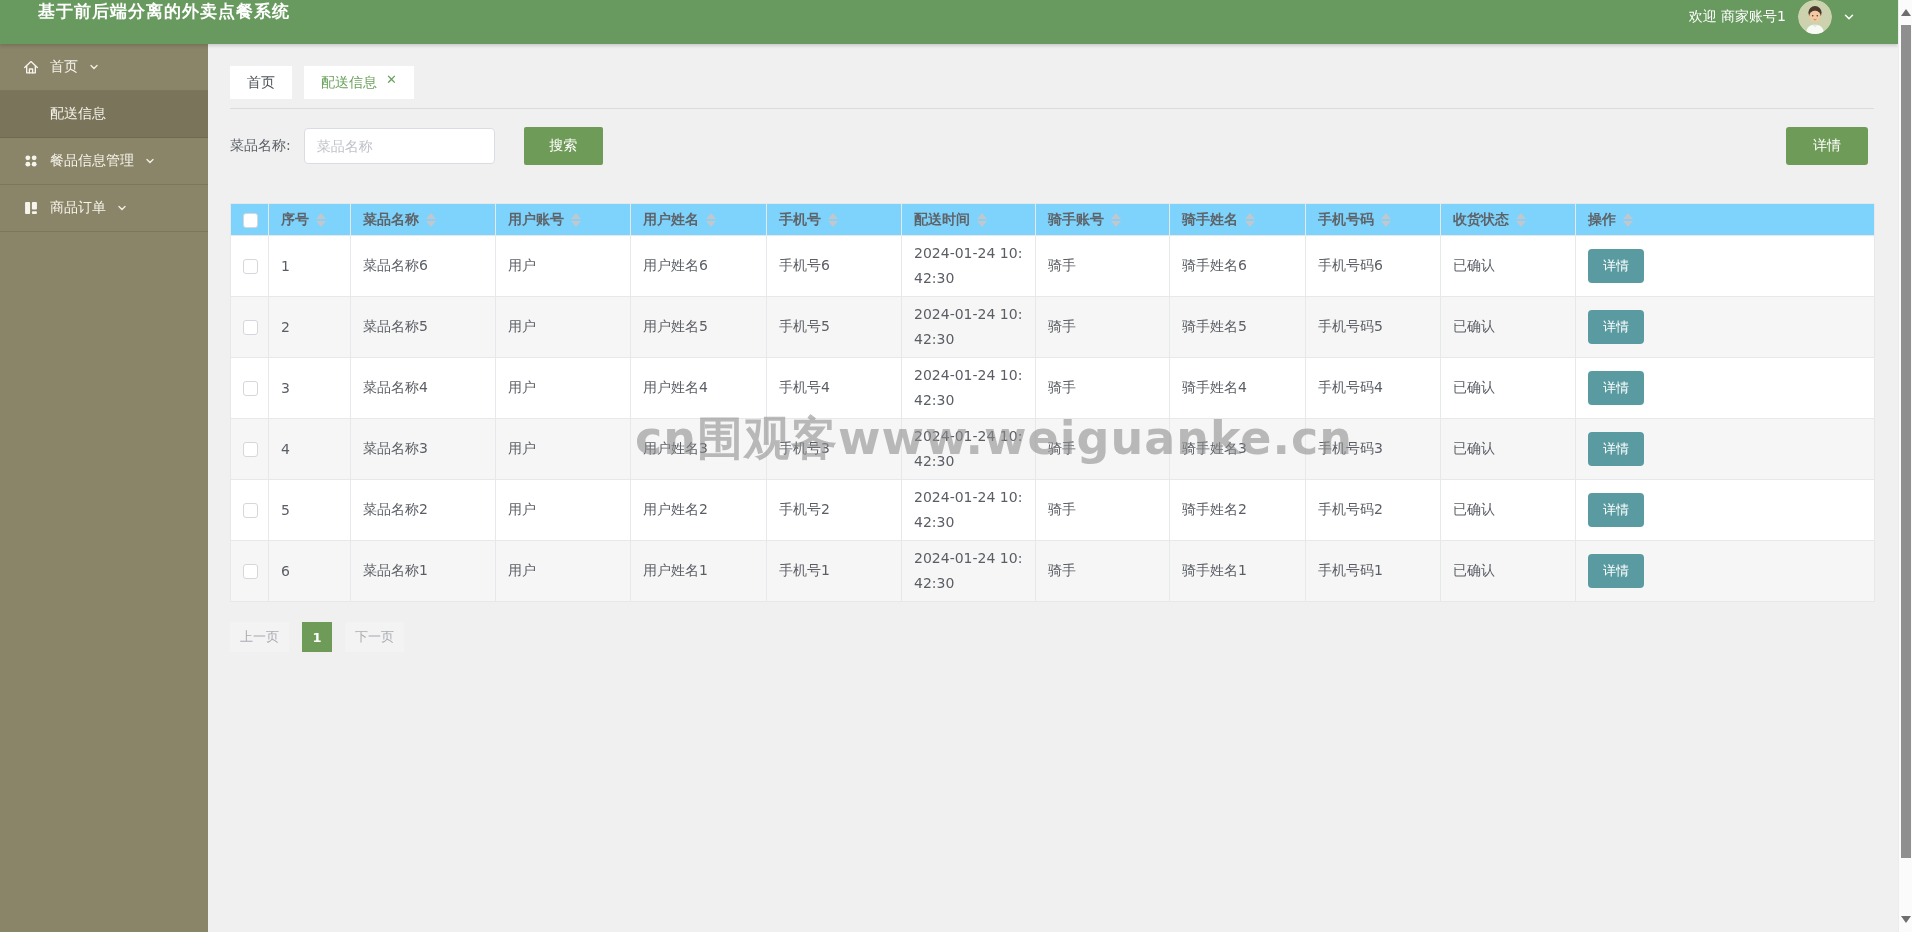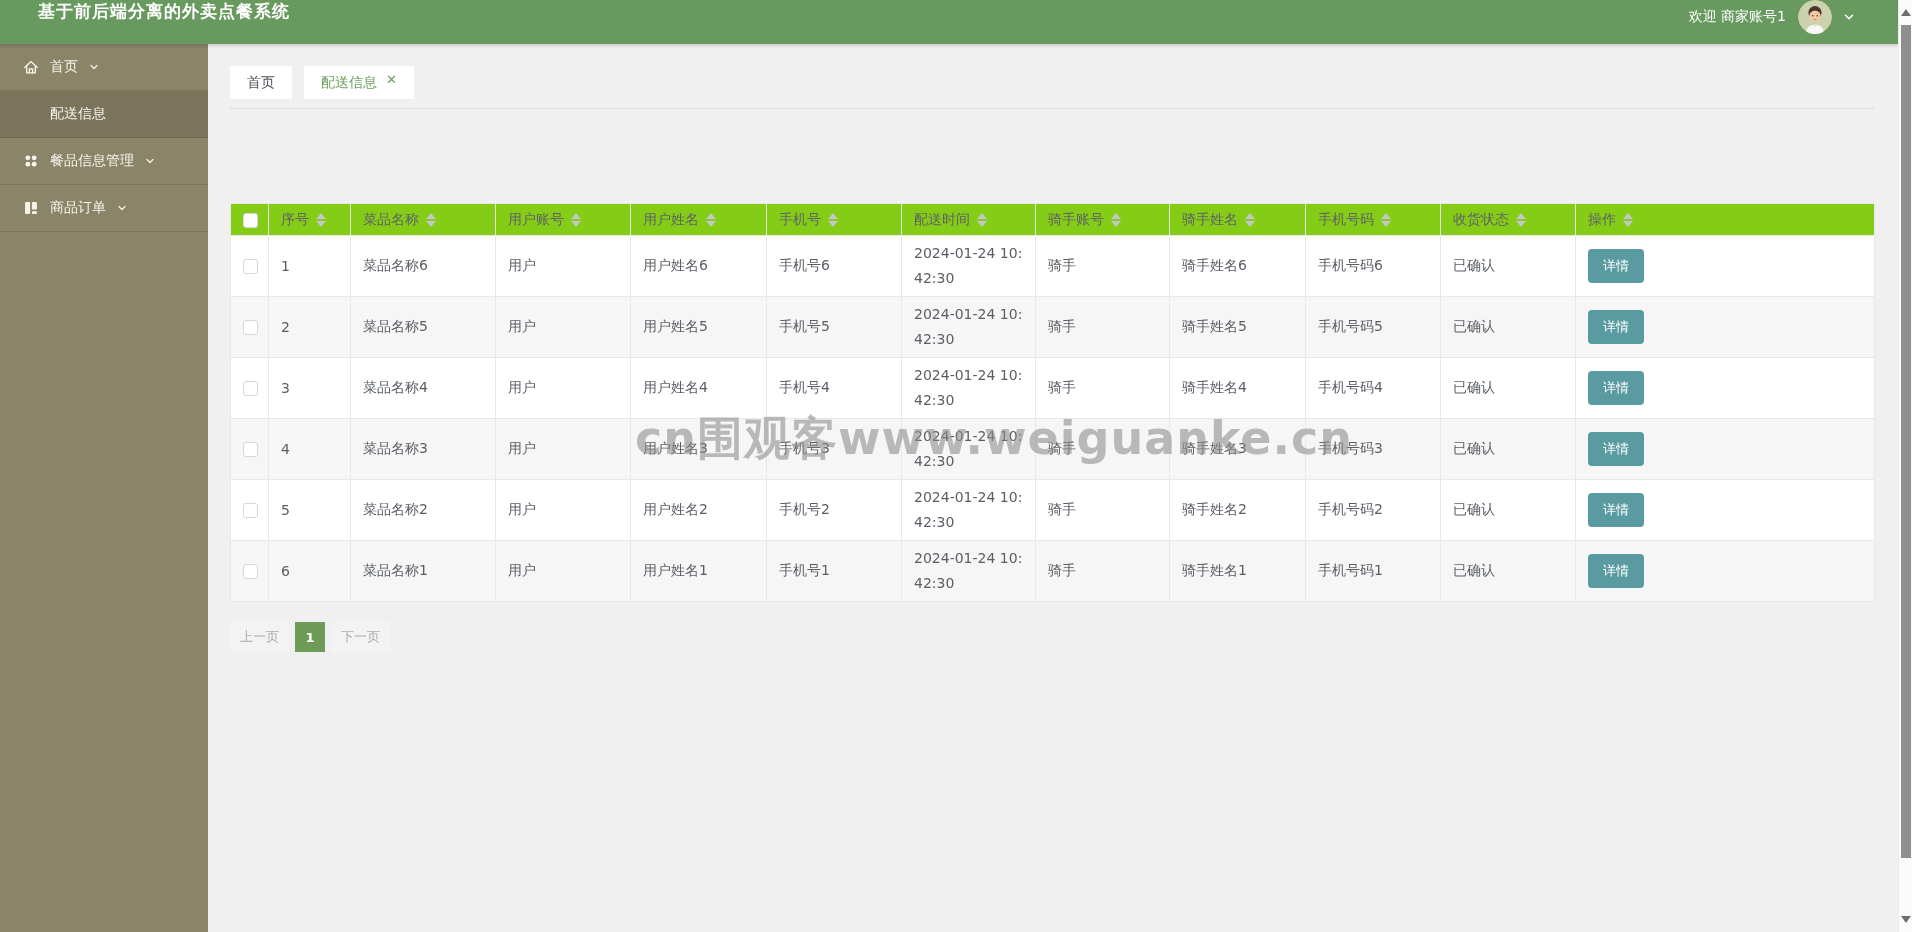--- a/index.html
+++ b/index.html
@@ -43,36 +43,36 @@
   .filter-input::placeholder { color:#bfc3c9; }
   .btn-green { background:#6f9b58; color:#ffffff; border:none; font-size:14px; cursor:pointer;
                font-family:inherit; border-radius:2px; }
   .btn-search { width:79px; height:38px; margin-left:29px; }
   .btn-top-detail { position:absolute; right:0; top:1px; width:82px; height:38px; border-radius:3px; }
 
   
   table.grid { position:absolute; top:159px; left:22px; width:1644px; border-collapse:collapse;
                table-layout:fixed; background:#ffffff; }
   .grid th, .grid td { border:1px solid #e6e8ea; padding:0 12px; text-align:left; overflow:hidden; }
-  .grid th { height:32px; background:#84cc16; color:#5f6368; font-size:14px; font-weight:normal; white-space:nowrap; cursor:pointer; }
+  .grid th { height:32px; background:#7dd3fc; color:#5f6368; font-size:14px; font-weight:bold; white-space:nowrap; cursor:pointer; }
   .grid td { height:61px; color:#5a5e64; font-size:14px; background:#ffffff; }
   .grid tbody tr:nth-child(even) td { background:#f6f6f6; }
   .grid td.break { word-break:break-all; line-height:25px; }
   .th-inner { display:inline-flex; align-items:center; }
   .caret { display:inline-flex; flex-direction:column; margin-left:7px; }
   .caret i { display:block; width:0; height:0; border-left:5px solid transparent; border-right:5px solid transparent; }
   .caret i.up { border-bottom:6px solid #c3c6cb; margin-bottom:2px; }
   .caret i.dn { border-top:6px solid #c3c6cb; }
   .checkbox { display:inline-block; width:15px; height:15px; background:#ffffff; border:1px solid #d4d7dc;
               border-radius:3px; cursor:pointer; vertical-align:middle; }
   .detail-btn { background:#5a9ba1; color:#ffffff; border:none; border-radius:4px; padding:8px 15px;
                 font-size:13px; cursor:pointer; font-family:inherit; }
 
   
-  .pagination { position:absolute; top:578px; left:22px; display:flex; align-items:center; gap:6px; }
+  .pagination { position:absolute; top:578px; left:22px; display:flex; align-items:center; gap:13px; }
   .page-btn { height:30px; padding:0 10px; background:#f3f3f4; border:none; color:#a9acb2; font-size:13px;
               cursor:pointer; font-family:inherit; }
   .page-num { width:30px; height:30px; background:#6f9b58; border:none; color:#ffffff; font-size:13px;
               font-weight:bold; cursor:pointer; font-family:inherit; }
 
   
   .watermark { position:absolute; left:635px; top:408px; z-index:40; pointer-events:none;
                font-size:46px; font-weight:bold; color:rgba(140,140,140,.58); white-space:nowrap;
                letter-spacing:1px; }
 
@@ -171,20 +171,26 @@
         <div class="tab">
           <span>首页</span>
         </div>
         <div class="tab active">
           <span>配送信息</span>
           <span class="tab-x">✕</span>
         </div>
       </div>
     <div class="tabs-divider"></div>
 
+    <div class="filter-row">
+      <label class="filter-label">菜品名称:</label>
+      <input class="filter-input" type="text" placeholder="菜品名称" style="">
+      <button class="btn-green btn-search">搜索</button>
+      <button class="btn-green btn-top-detail">详情</button>
+    </div>
 
     <table class="grid">
       <colgroup id="cols">
           <col style="width: 38px;">
           <col style="width: 82px;">
           <col style="width: 145px;">
           <col style="width: 135px;">
           <col style="width: 136px;">
           <col style="width: 135px;">
           <col style="width: 134px;">

